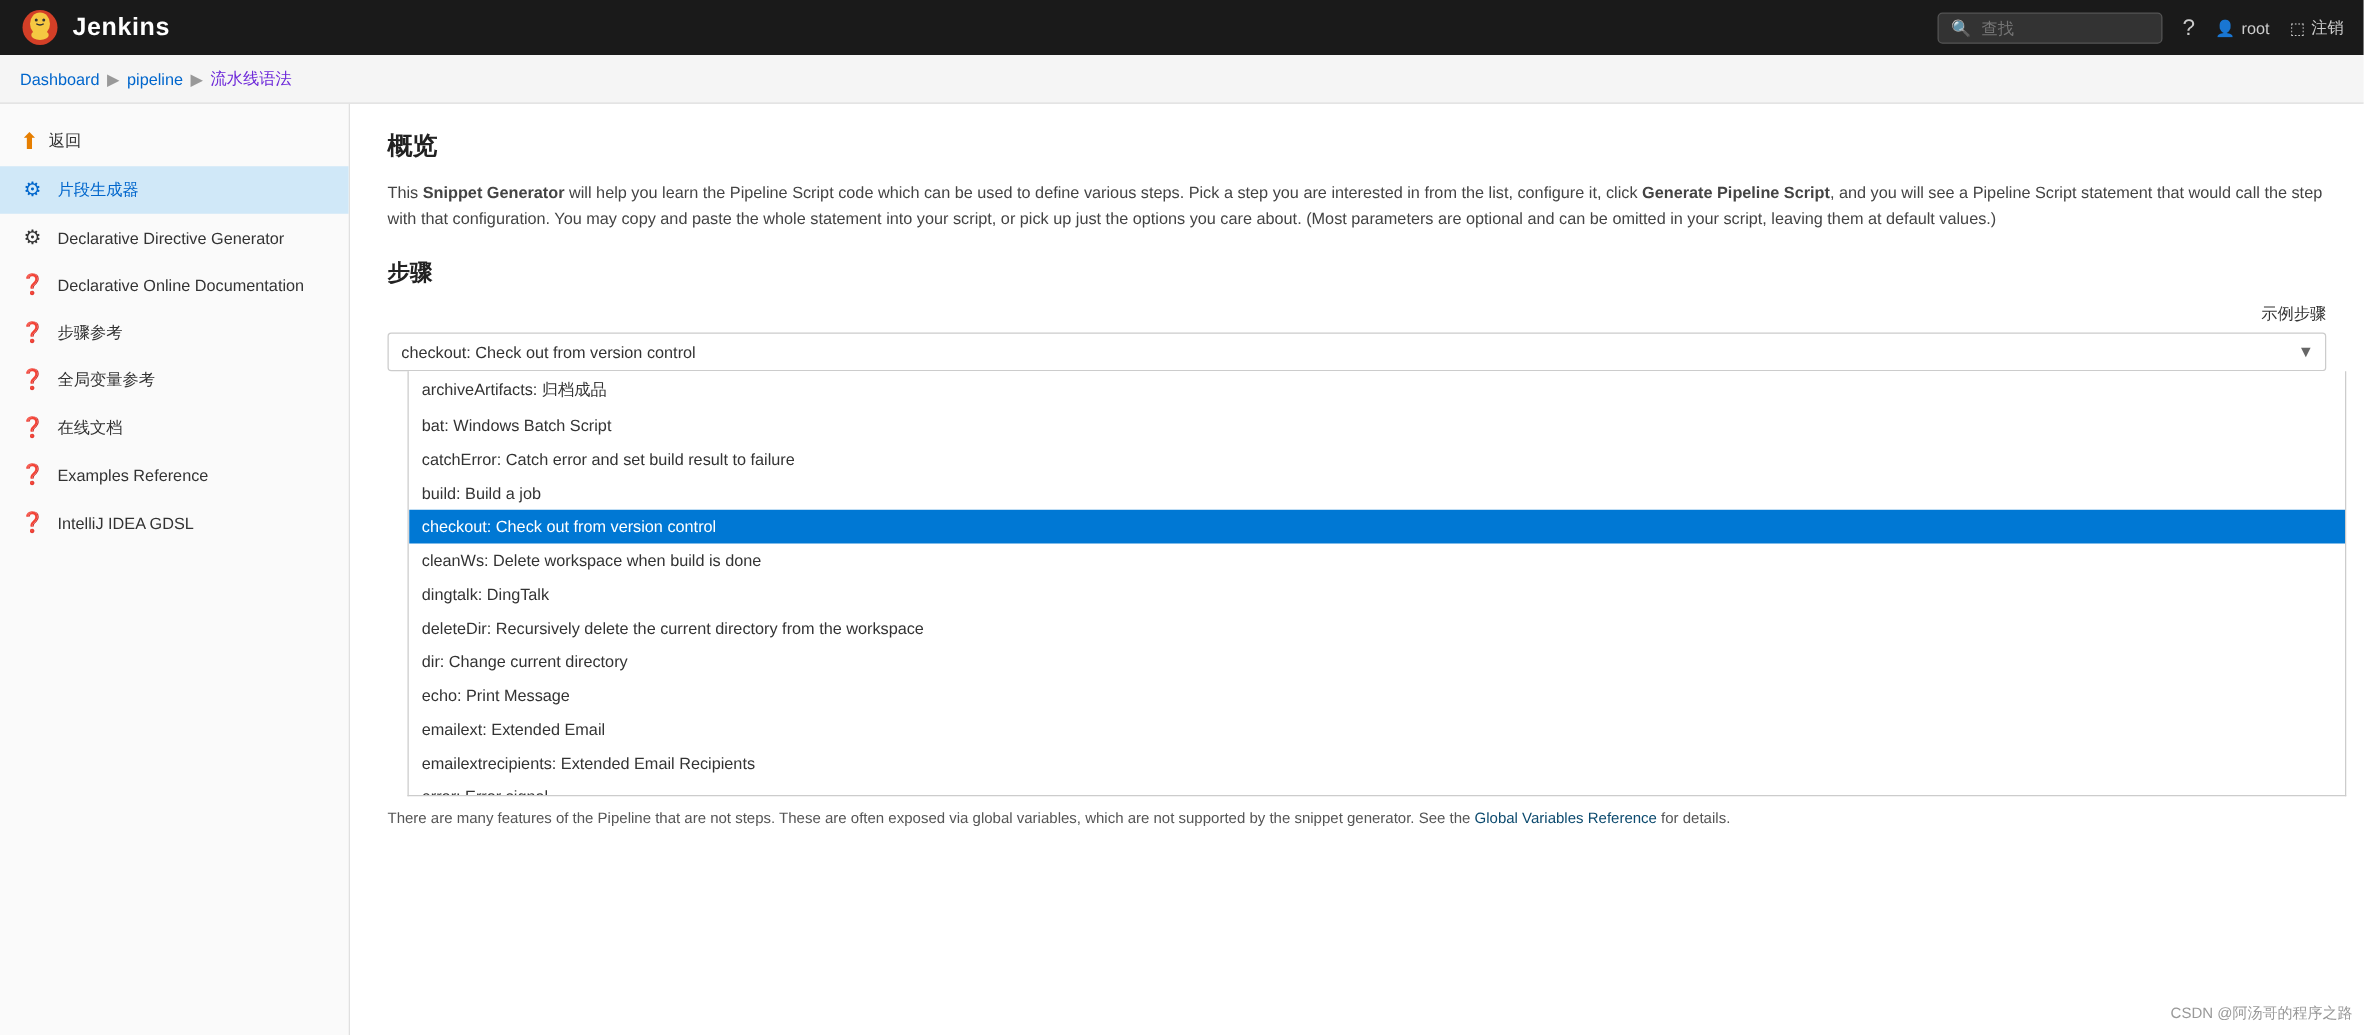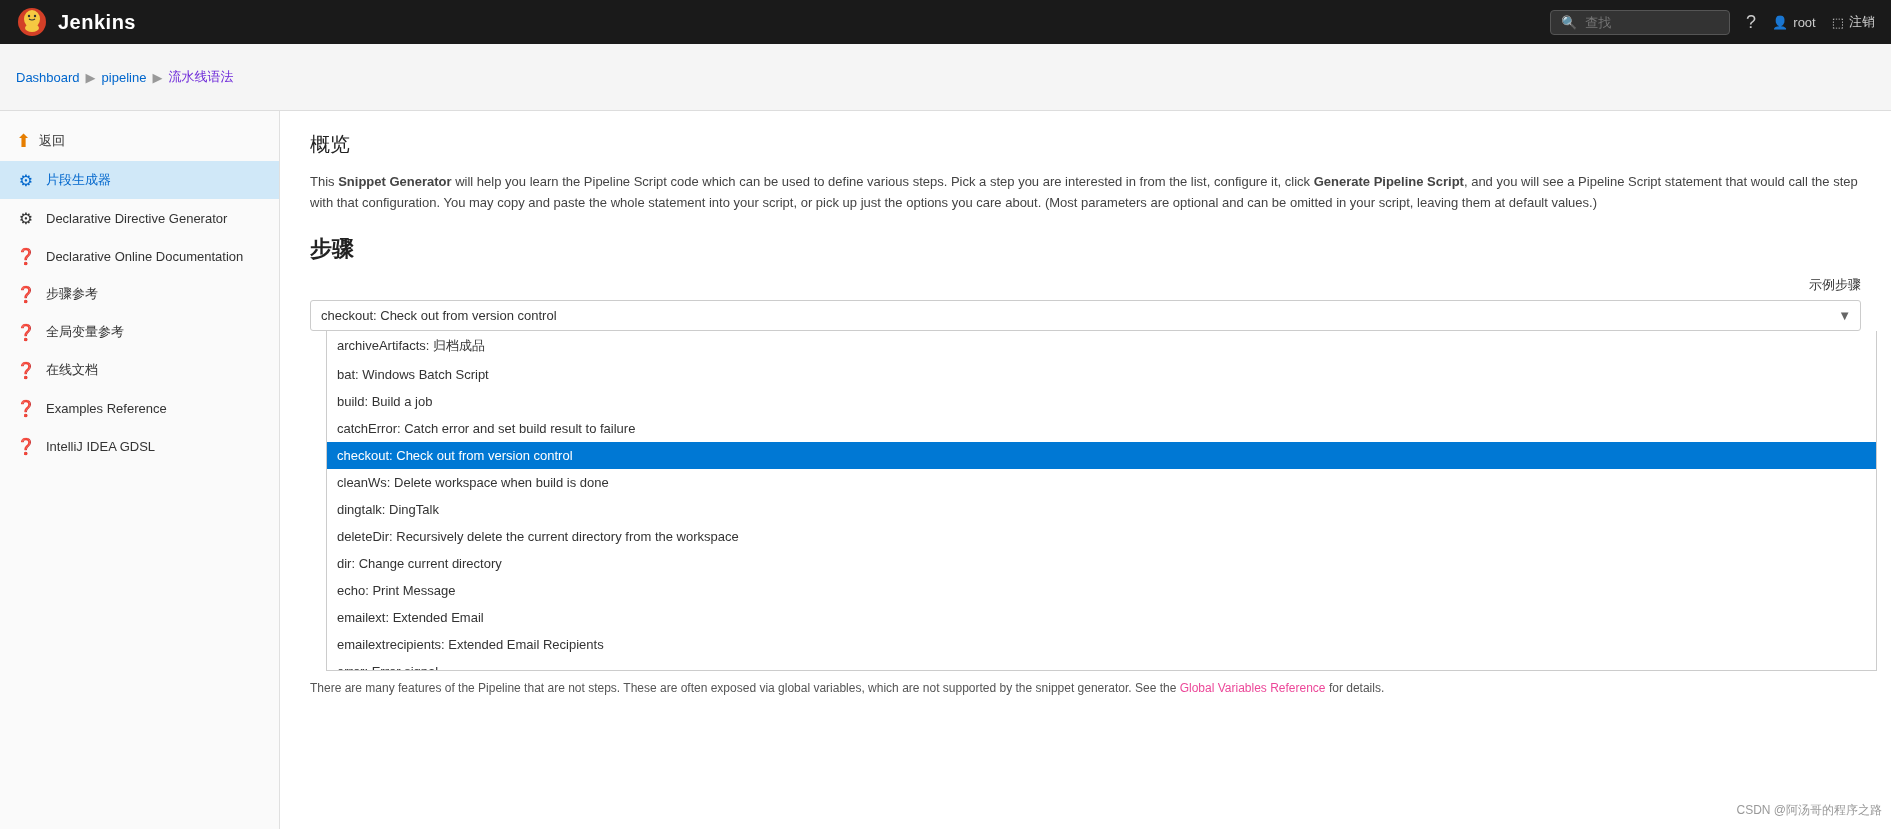--- a/index.html
+++ b/index.html
@@ -72,21 +72,21 @@
       display: flex;
       align-items: center;
       gap: 5px;
       cursor: pointer;
     }
 
     
     .breadcrumb {
       background: #f5f5f5;
       border-bottom: 1px solid #ddd;
-      padding: 24px 16px;
+      padding: 10px 16px;
       display: flex;
       align-items: center;
       gap: 6px;
       font-size: 13px;
     }
     .breadcrumb a { color: #0066cc; text-decoration: none; }
     .breadcrumb-sep { color: #999; }
     .breadcrumb-current { color: #6d28d9; }
 
     
@@ -132,35 +132,35 @@
     
     .content {
       flex: 1;
       overflow-y: auto;
       padding: 20px 30px;
       background: #fff;
     }
 
     .page-section-title {
       font-size: 20px;
-      font-weight: normal;
+      font-weight: bold;
       margin-bottom: 14px;
       color: #222;
     }
 
     .description-text {
       font-size: 13px;
       line-height: 1.6;
       color: #444;
       margin-bottom: 20px;
     }
     .description-text strong { font-weight: bold; }
 
     .steps-title {
-      font-size: 22px;
+      font-size: 18px;
       font-weight: bold;
       margin-bottom: 12px;
       color: #222;
     }
 
     .steps-label {
       font-size: 13px;
       color: #333;
       margin-bottom: 6px;
       text-align: right;
@@ -214,21 +214,21 @@
       background: #0078d4;
       color: #fff;
     }
 
     .footer-note {
       font-size: 12px;
       color: #555;
       margin-top: 8px;
       line-height: 1.5;
     }
-    .footer-note a { color: #ec4899; text-decoration: none; text-align: center; }
+    .footer-note a { color: #0c4a6e; text-decoration: none; text-align: center; }
 
     .watermark {
       position: fixed;
       bottom: 10px;
       right: 9px;
       font-size: 12px;
       color: #999;
     }
 
     
@@ -352,22 +352,22 @@
         
       <option value="archiveArtifacts">archiveArtifacts: 归档成品</option><option value="bat">bat: Windows Batch Script</option><option value="build">build: Build a job</option><option value="catchError">catchError: Catch error and set build result to failure</option><option value="checkout" selected="">checkout: Check out from version control</option><option value="cleanWs">cleanWs: Delete workspace when build is done</option><option value="deleteDir">deleteDir: Recursively delete the current directory from the workspace</option><option value="dingtalk">dingtalk: DingTalk</option><option value="dir">dir: Change current directory</option><option value="echo">echo: Print Message</option><option value="emailext">emailext: Extended Email</option><option value="emailextrecipients">emailextrecipients: Extended Email Recipients</option><option value="error">error: Error signal</option><option value="fileExists">fileExists: Verify if file exists in workspace</option><option value="findBuildScans">findBuildScans: Find published build scans</option><option value="fingerprint">fingerprint: 记录文件的指纹用于追踪</option><option value="git">git: Git</option><option value="input">input: 等待交互式输入</option><option value="isUnix">isUnix: Checks if running on a Unix-like node</option><option value="junit">junit: Archive JUnit-formatted test results</option></select>
       <span class="dropdown-arrow">▼</span>
     </div>
 
     <div style="position: relative;">
       <div class="dropdown-list" id="dropdown-list">
 
       <div class="dropdown-list-item">archiveArtifacts: 归档成品</div>
           <div class="dropdown-list-item">bat: Windows Batch Script</div>
+          <div class="dropdown-list-item">catchError: Catch error and set build result to failure</div>
           <div class="dropdown-list-item">build: Build a job</div>
-          <div class="dropdown-list-item">catchError: Catch error and set build result to failure</div>
           <div class="dropdown-list-item selected">checkout: Check out from version control</div>
           <div class="dropdown-list-item">cleanWs: Delete workspace when build is done</div>
           <div class="dropdown-list-item">dingtalk: DingTalk</div>
           <div class="dropdown-list-item">deleteDir: Recursively delete the current directory from the workspace</div>
           <div class="dropdown-list-item">dir: Change current directory</div>
           <div class="dropdown-list-item">echo: Print Message</div>
           <div class="dropdown-list-item">emailext: Extended Email</div>
           <div class="dropdown-list-item">emailextrecipients: Extended Email Recipients</div>
           <div class="dropdown-list-item">error: Error signal</div>
         </div>

